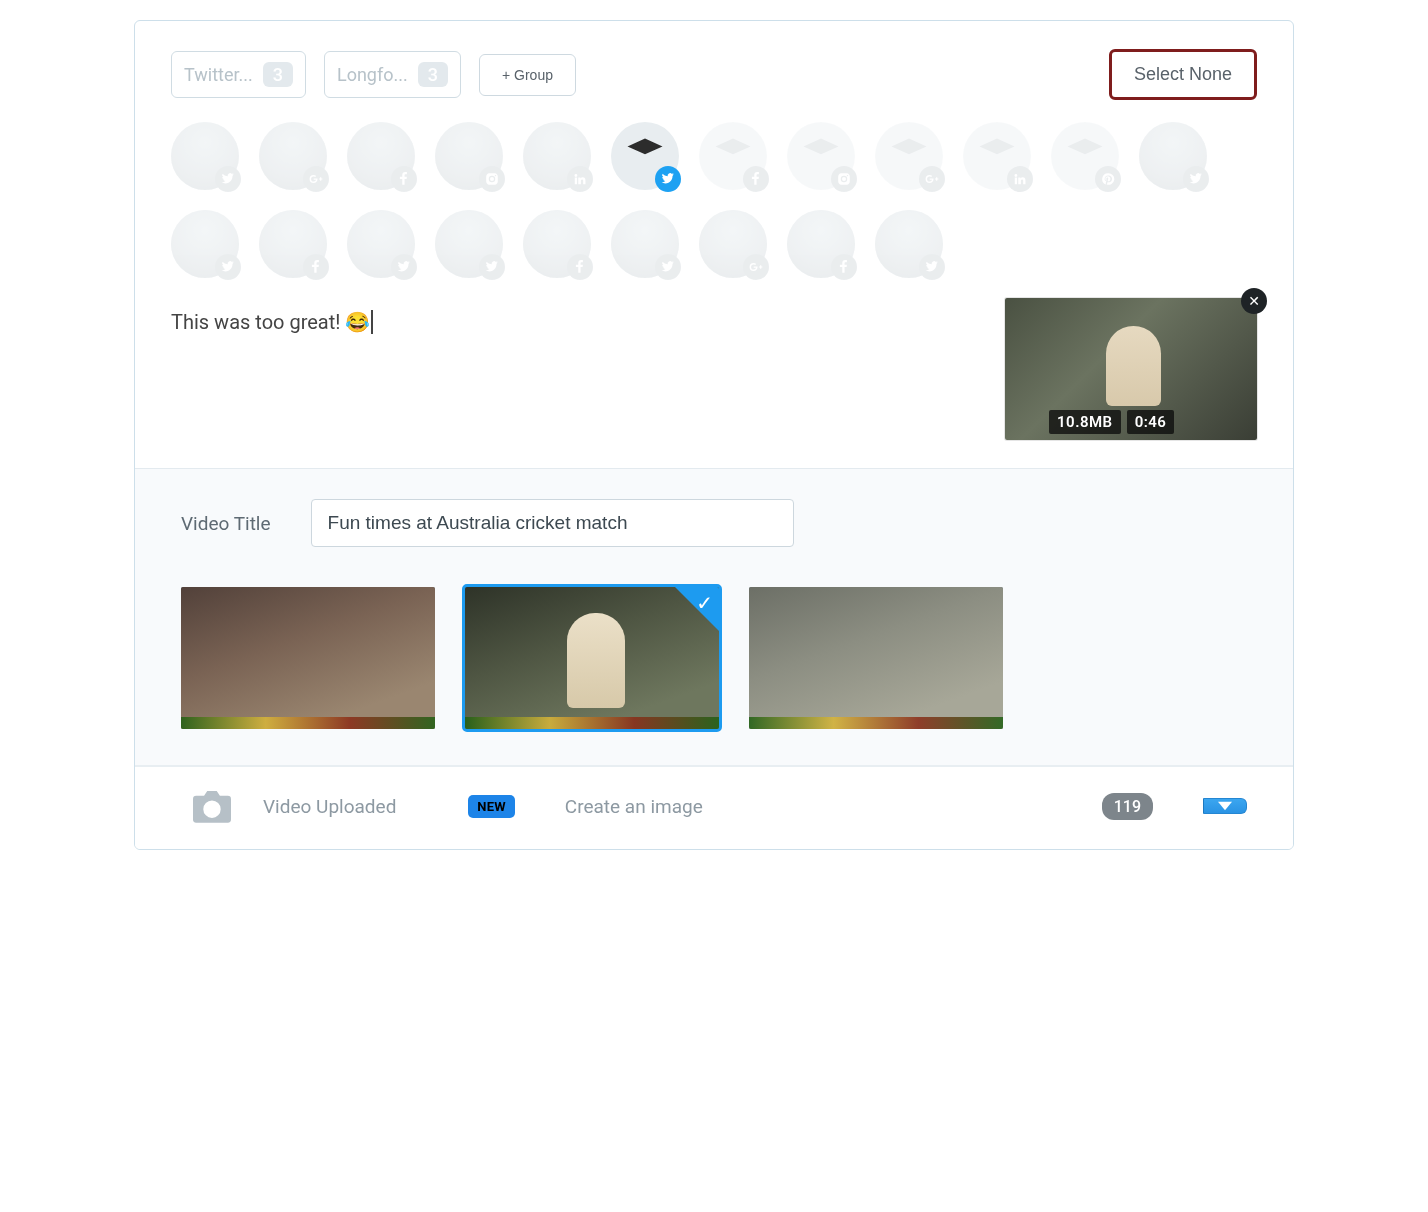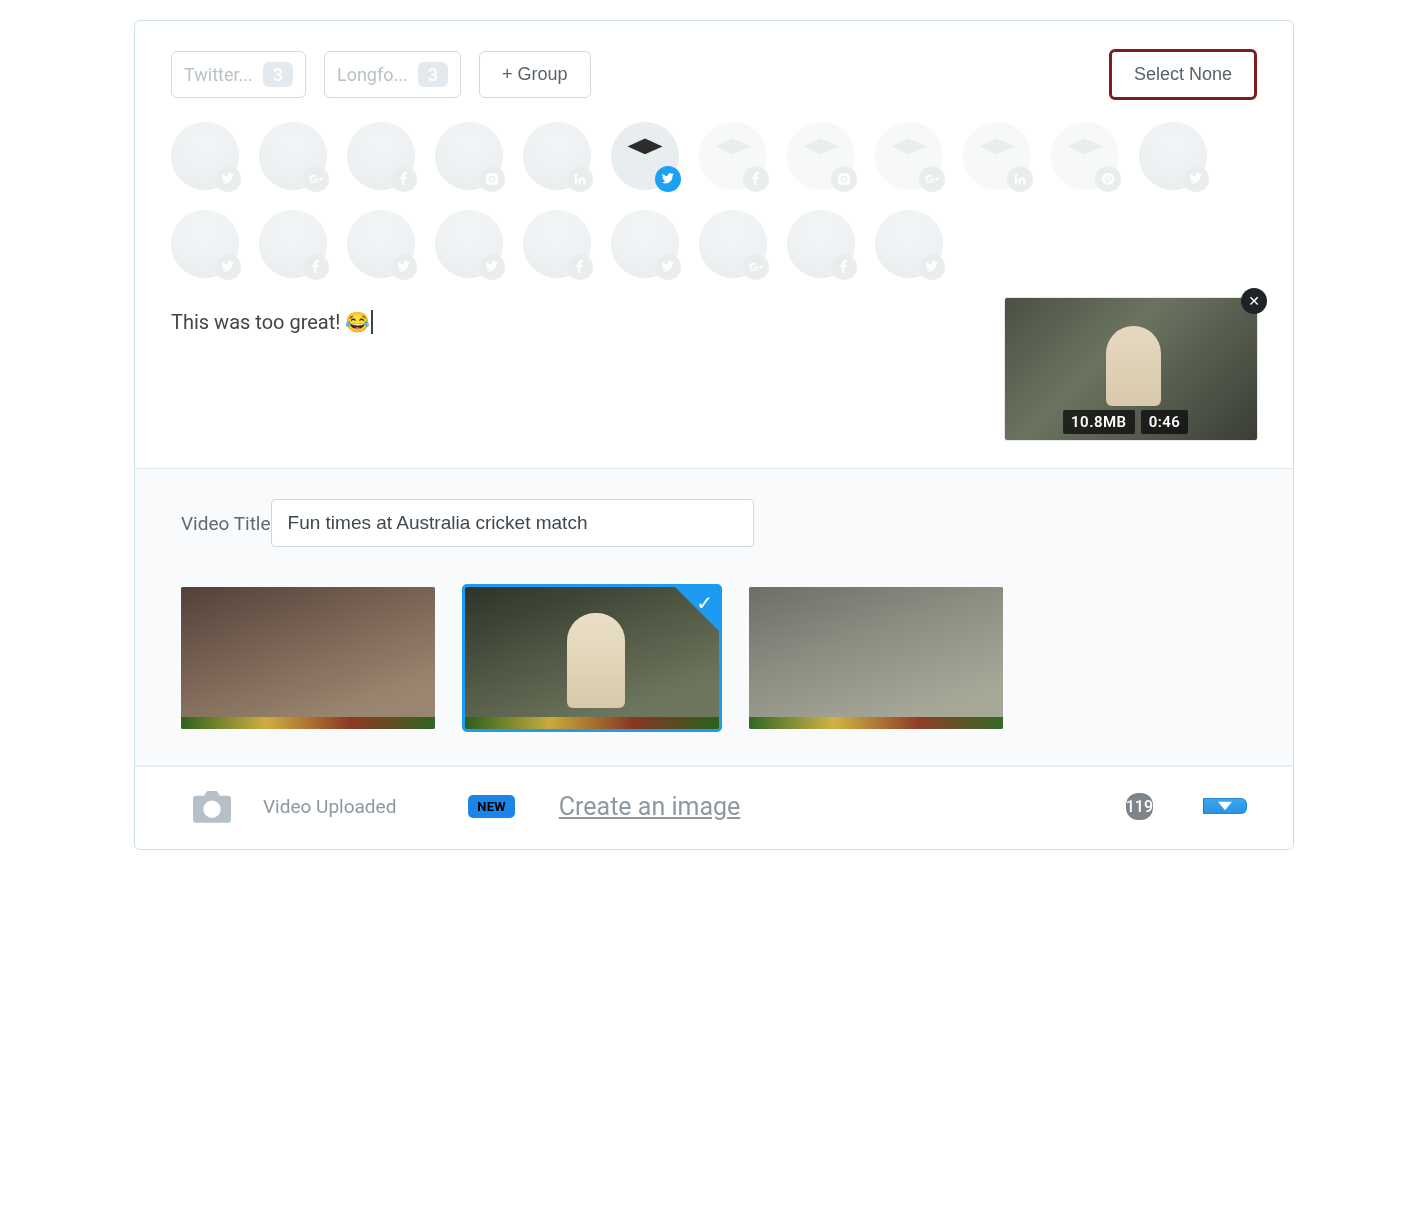--- a/index.html
+++ b/index.html
@@ -39,21 +39,21 @@
   color: #fff;
   border-radius: 6px;
   padding: 2px 10px;
   font-size: 18px;
   font-weight: 500;
 }
 .add-group {
   border: 1px solid #ced9e0;
   border-radius: 6px;
   padding: 12px 22px;
-  font-size: 18px;
+  font-size: 14px;
   color: #59626a;
   background: #fff;
   cursor: pointer;
 }
 .spacer { flex: 1; }
 .select-none {
   border: 3px solid #7f1d1d;
   border-radius: 6px;
   padding: 12px 22px;
   font-size: 18px;
@@ -141,21 +141,21 @@
   display:flex;align-items:center;justify-content:center;
   font-size: 14px;
   cursor: pointer;
 }
 .video-preview .figure {
   position:absolute; left:40%; top:20%; width:55px; height:80px;
   background: linear-gradient(#e6d9c0,#d8c9ab); border-radius: 28px 28px 6px 6px;
 }
 .video-preview .overlay {
   position: absolute;
-  left: 18px;
+  left: 4px;
   bottom: 6px;
   display: flex;
   gap: 6px;
   padding-left: 40px;
 }
 .video-preview .overlay span {
   background: rgba(10,10,10,0.75);
   color: #fff;
   font-size: 15px;
   font-weight: 600;
@@ -164,20 +164,21 @@
   border-radius: 2px;
 }
 .video-meta {
   background: #f8fafc;
   border-top: 1px solid #e3eaef;
   padding: 30px 46px 36px;
 }
 .title-row {
   display: flex;
   align-items: center;
+  gap: 40px;
 }
 .title-label {
   font-size: 19px;
   color: #5e6a73;
 }
 .title-input {
   border: 1px solid #cdd7de;
   border-radius: 4px;
   padding: 12px 16px;
   font-size: 19px;
@@ -244,26 +245,26 @@
 .new-badge {
   background: #1d84e8;
   color: #000000;
   font-size: 13px;
   font-weight: 700;
   border-radius: 5px;
   padding: 4px 9px;
   letter-spacing: 0.2px;
   margin-left: 40px;
 }
-.create-image { font-size: 25px; color: #8d99a2; margin-left: 12px; text-decoration: underline; }
+.create-image { font-size: 19px; color: #8d99a2; margin-left: 18px; }
 .char-count {
   background: #7d858b;
   color: #fff;
   border-radius: 12px;
-  padding: 4px 0;
+  padding: 4px 12px;
   font-size: 16px;
   font-weight: 500;
   margin-left: auto;
 }
 .queue-group {
   display: flex;
   margin-left: 18px;
 }
 .queue-btn {
   background: #2f9ceb;

